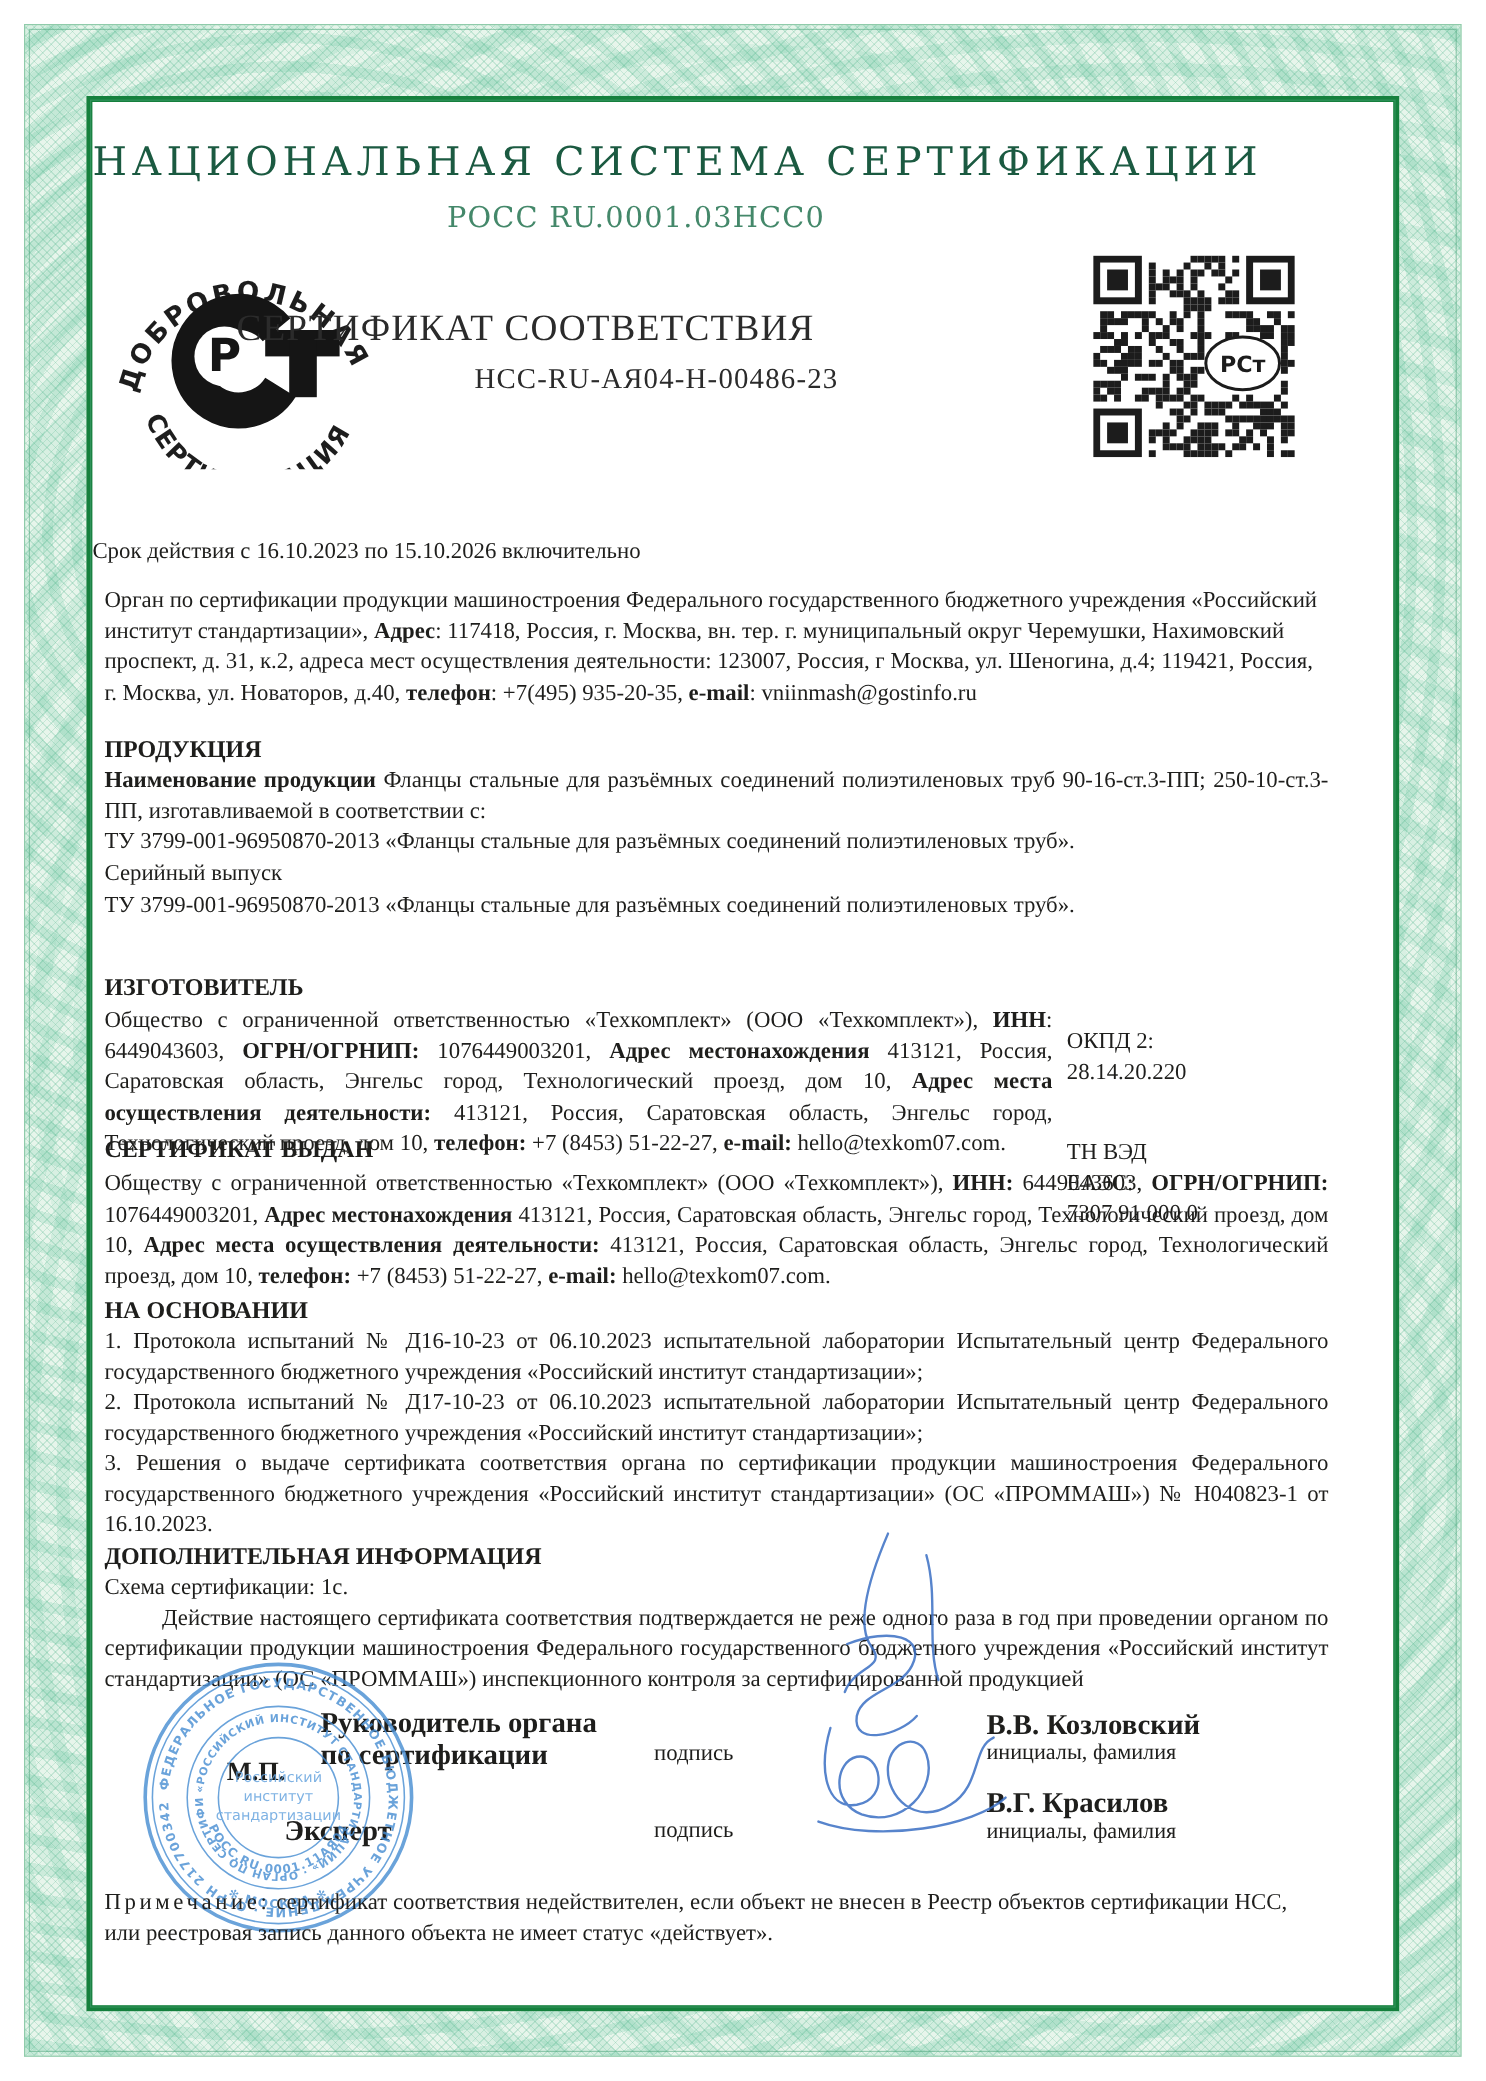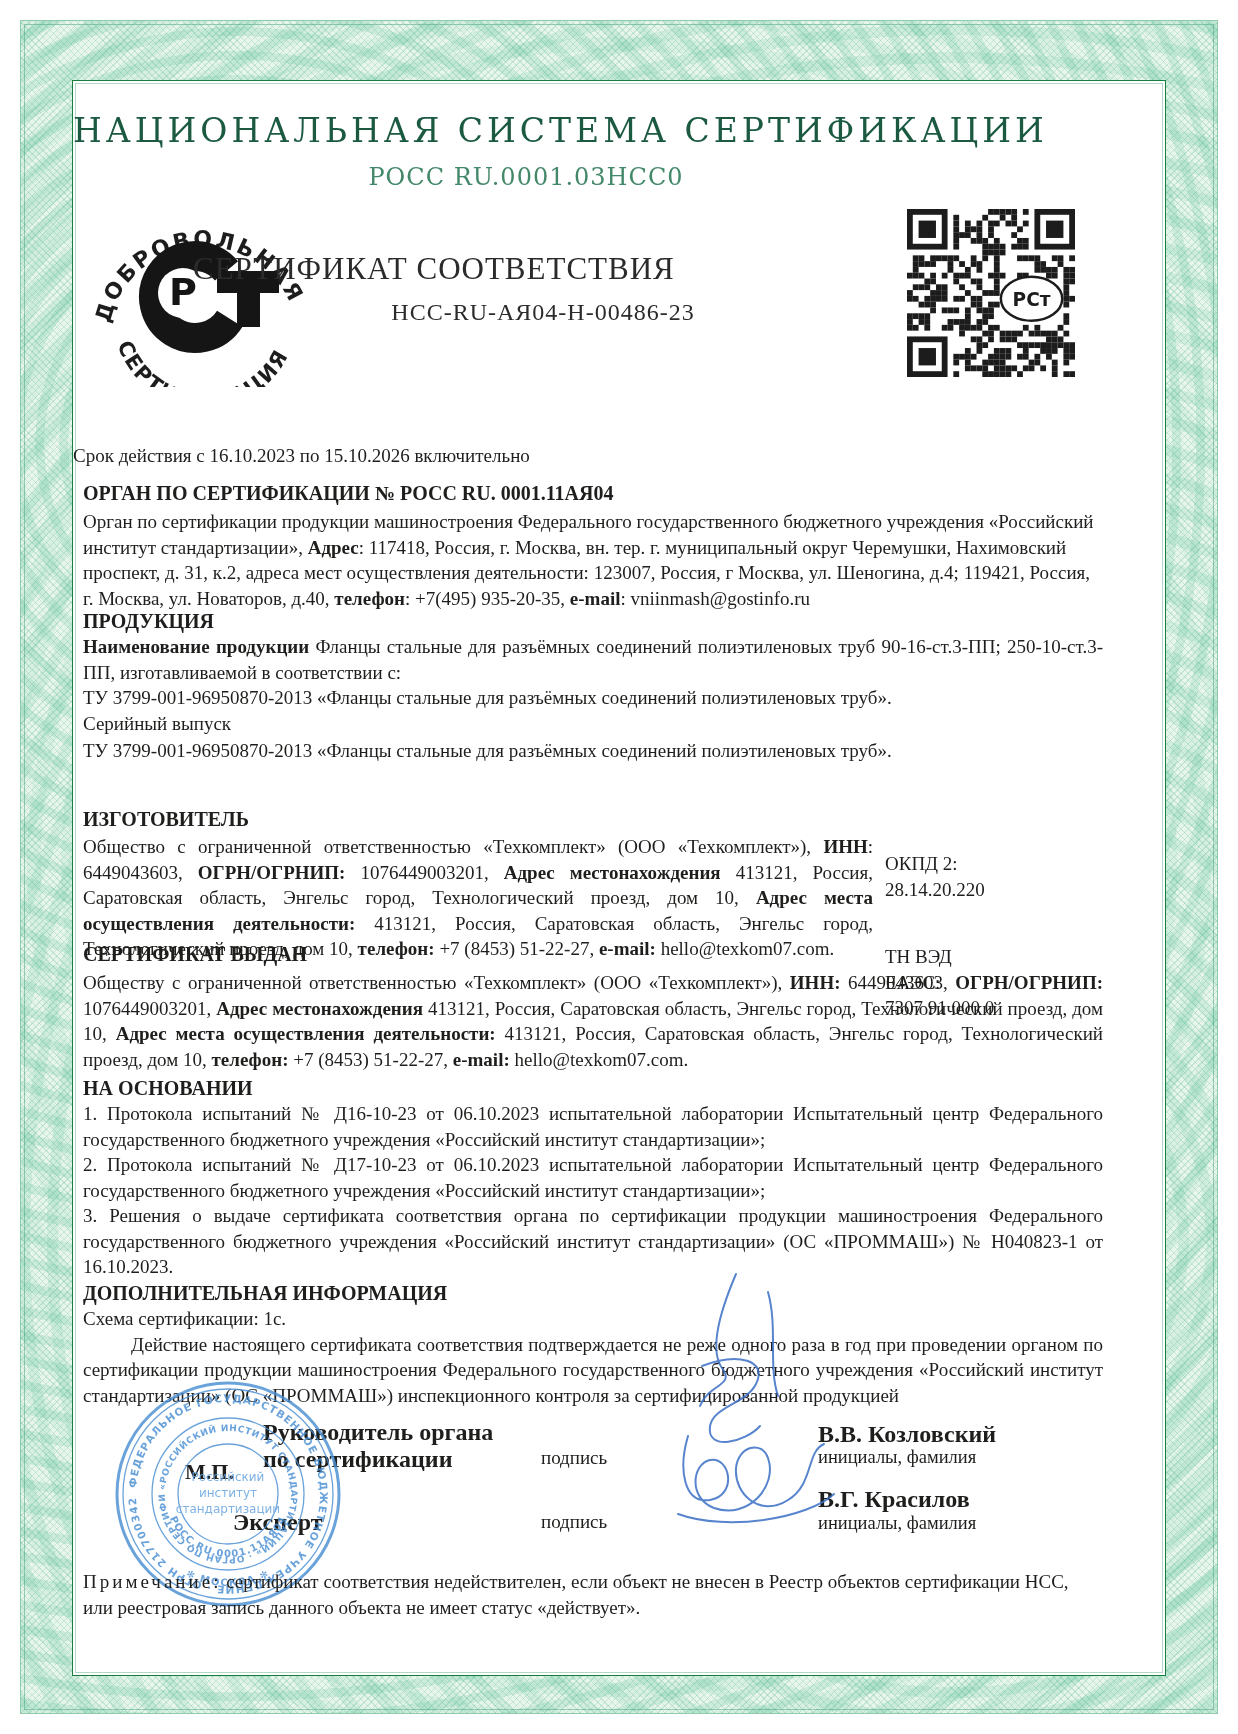--- a/index.html
+++ b/index.html
@@ -9,21 +9,21 @@
   .band{position:absolute;inset:20px;border:1px solid #8fcbaa;background-color:#e7f5eb;
     background-image:
       repeating-linear-gradient(45deg, rgba(62,172,128,.20) 0 1px, rgba(255,255,255,0) 1px 5px),
       repeating-linear-gradient(-45deg, rgba(62,172,128,.20) 0 1px, rgba(255,255,255,0) 1px 5px),
       repeating-radial-gradient(circle at 18% 25%, rgba(84,190,148,.18) 0 9px, rgba(255,255,255,0) 9px 24px),
       repeating-radial-gradient(circle at 78% 72%, rgba(84,190,148,.15) 0 11px, rgba(255,255,255,0) 11px 28px),
       repeating-radial-gradient(circle at 50% 50%, rgba(84,190,148,.10) 0 14px, rgba(255,255,255,0) 14px 34px);
   }
   .band::after{content:"";position:absolute;inset:3px;border:1px solid rgba(82,168,128,.55);}
   .content{position:absolute;left:72px;top:80px;right:72px;bottom:58px;background:#ffffff;
-           border:1px solid #15803d;outline:1px solid rgba(82,168,128,.45);outline-offset:-4px;text-decoration:underline;}
+           border:5px solid #15803d;outline:1px solid rgba(82,168,128,.45);outline-offset:-4px;text-decoration:underline;}
   .abs{position:absolute;}
   .b{font-weight:bold;}
   .sp{letter-spacing:3px;}
   .head-title{font-family:"DejaVu Serif","Liberation Serif",serif;font-size:33px;letter-spacing:4px;
               color:#1b5a41;white-space:nowrap;font-weight:500;}
   .head-reg{font-family:"DejaVu Serif","Liberation Serif",serif;font-size:24px;letter-spacing:1px;color:#44886a;margin-left:22px;}
   .cert-title{font-size:31px;letter-spacing:1px;color:#2b2b2b;white-space:nowrap;}
   .cert-num{font-size:24px;letter-spacing:1px;color:#2b2b2b;}
   .body-txt{font-size:19px;line-height:25.5px;}
   .just{text-align:justify;}
@@ -374,21 +374,20 @@
           <rect x="5.8" y="133.4" width="29" height="29" fill="#fff"></rect>
           <rect x="11.6" y="139.2" width="17.4" height="17.4" fill="#1c1c1c"></rect>
           <ellipse cx="124.7" cy="89.89999999999999" rx="30.74" ry="22.04" fill="#fff" stroke="#1c1c1c" stroke-width="2.5"></ellipse>
           <text x="124.7" y="97.44" text-anchor="middle" font-size="18.56" font-weight="bold" fill="#1c1c1c">РСт</text>
         </svg>
     </div>
 
     <div class="abs body-txt" style="left:0;top:362px;width:1054px;text-align:left;">Срок действия с 16.10.2023 по 15.10.2026 включительно</div>
 
     <div class="abs" style="left:10px;top:400px;width:1020px;">
-      <p class="sec-h" style="font-size:20px;"><span class="b">ОРГАН ПО СЕРТИФИКАЦИИ №</span><span> РОСС RU. 0001.11АЯ04</span></p>
       <p class="body-txt" style="margin-top:3px;"><span>Орган по сертификации продукции машиностроения Федерального государственного бюджетного учреждения «Российский институт стандартизации», </span><span class="b">Адрес</span><span>: 117418, Россия, г. Москва, вн.  тер. г. муниципальный округ Черемушки, Нахимовский проспект, д. 31, к.2, адреса мест осуществления деятельности: 123007, Россия, г Москва, ул. Шеногина, д.4; 119421, Россия, г. Москва, ул. Новаторов, д.40, </span><span class="b">телефон</span><span>: +7(495) 935-20-35, </span><span class="b">e-mail</span><span>: vniinmash@gostinfo.ru</span></p>
     </div>
 
     <div class="abs" style="left:10px;top:528px;width:1020px;">
       <p class="sec-h">ПРОДУКЦИЯ</p>
       <p class="body-txt just"><span class="b">Наименование продукции</span><span> Фланцы стальные для разъёмных соединений полиэтиленовых труб 90-16-ст.3-ПП; 250-10-ст.3-ПП, изготавливаемой в соответствии с:</span></p>
       <p class="body-txt">ТУ 3799-001-96950870-2013 «Фланцы стальные для разъёмных соединений полиэтиленовых труб».</p>
       <p class="body-txt">Серийный выпуск</p>
     </div>
 

